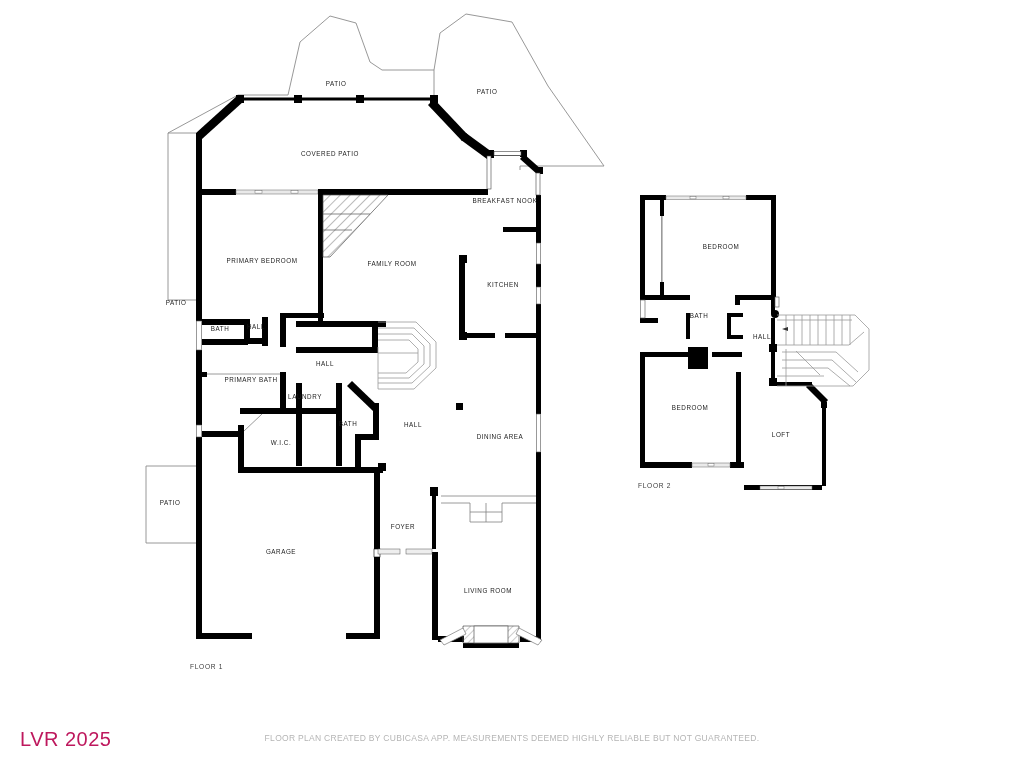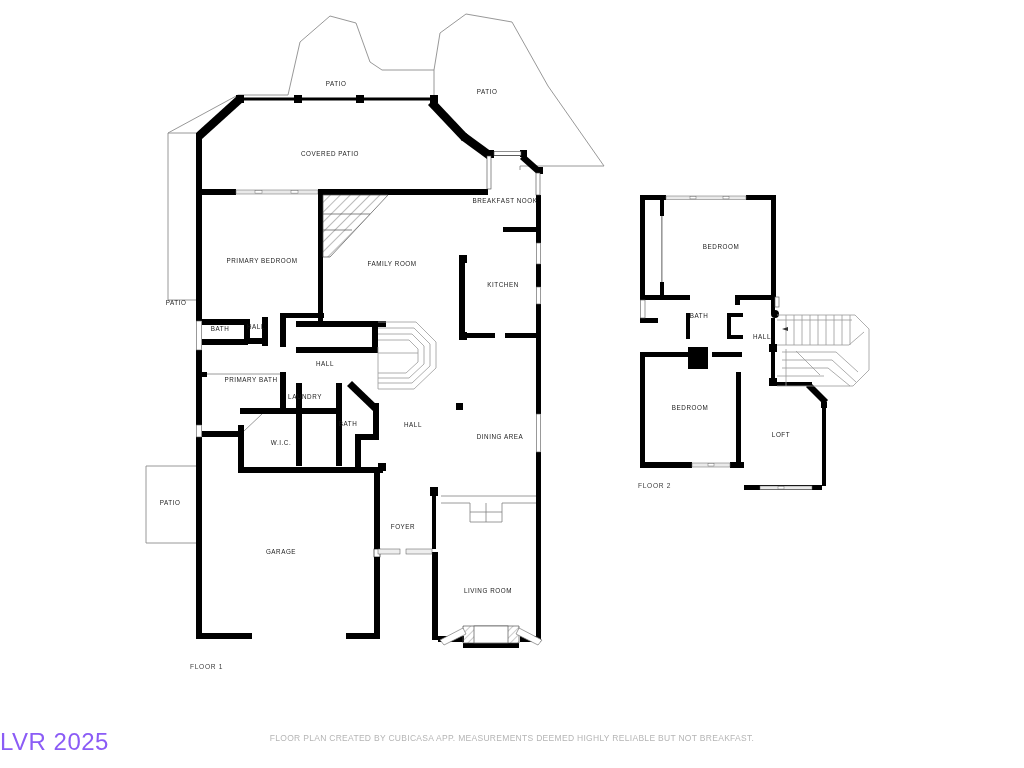--- a/index.html
+++ b/index.html
@@ -49,26 +49,26 @@
     width: 1024px;
     text-align: center;
     font-family: "Liberation Sans", sans-serif;
     font-size: 8.5px;
     letter-spacing: 0.3px;
     color: #b5b5b5;
     user-select: none;
   }
   .watermark {
     position: absolute;
-    left: 0;
+    left: 20px;
     top: 728px;
     font-family: "Liberation Sans", sans-serif;
-    font-size: 24px;
+    font-size: 20px;
     letter-spacing: 0.5px;
-    color: #8b5cf6;
+    color: #be185d;
     user-select: none;
   }
 </style>
 </head>
 <body>
 
 <div id="plan-root">
 
   <svg id="floorplan-svg" viewBox="0 0 1024 768" xmlns="http://www.w3.org/2000/svg">
 
@@ -357,14 +357,14 @@
         <text class="room-label" x="690" y="408">BEDROOM</text>
         <text class="room-label" x="781" y="435">LOFT</text>
       </g>
 
     <text id="floor1-name" class="floor-label" x="190" y="667">FLOOR 1</text>
     <text id="floor2-name" class="floor-label" x="638" y="486">FLOOR 2</text>
   </svg>
 
   <div class="watermark">LVR 2025</div>
 
-  <div class="footer-note">FLOOR PLAN CREATED BY CUBICASA APP. MEASUREMENTS DEEMED HIGHLY RELIABLE BUT NOT BREAKFAST.</div>
+  <div class="footer-note">FLOOR PLAN CREATED BY CUBICASA APP. MEASUREMENTS DEEMED HIGHLY RELIABLE BUT NOT GUARANTEED.</div>
 </div>
 
 </body></html>

